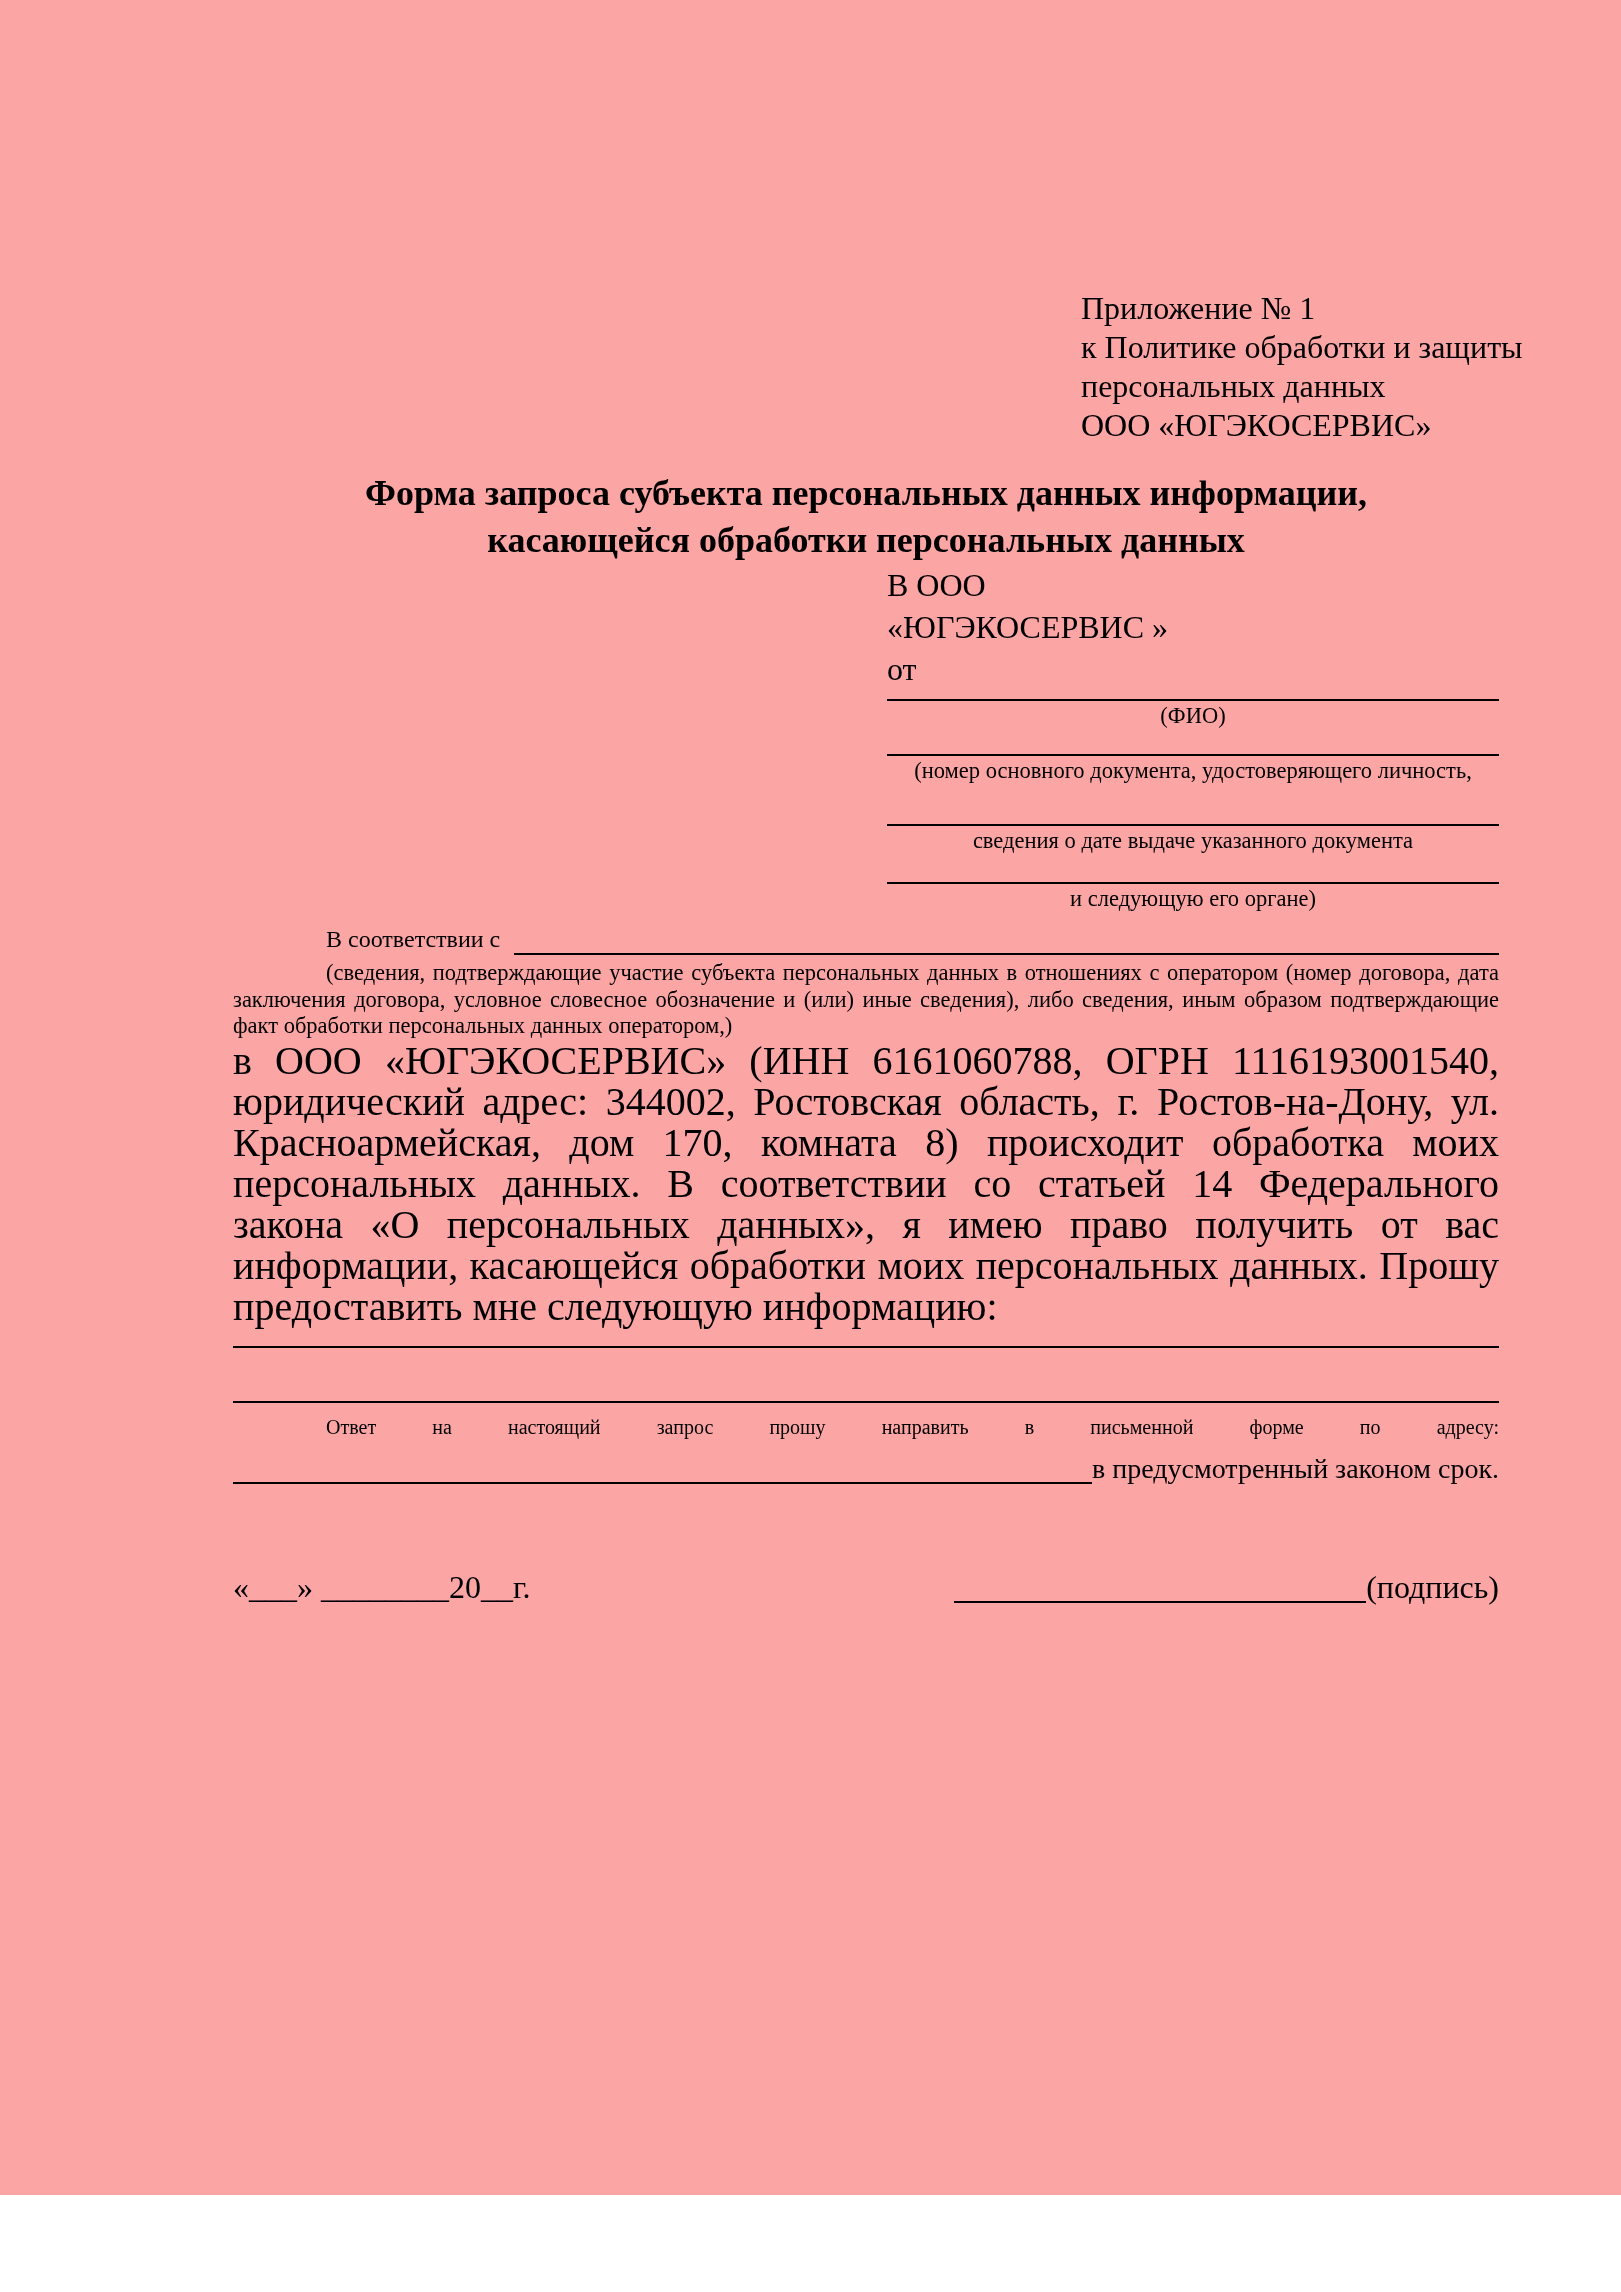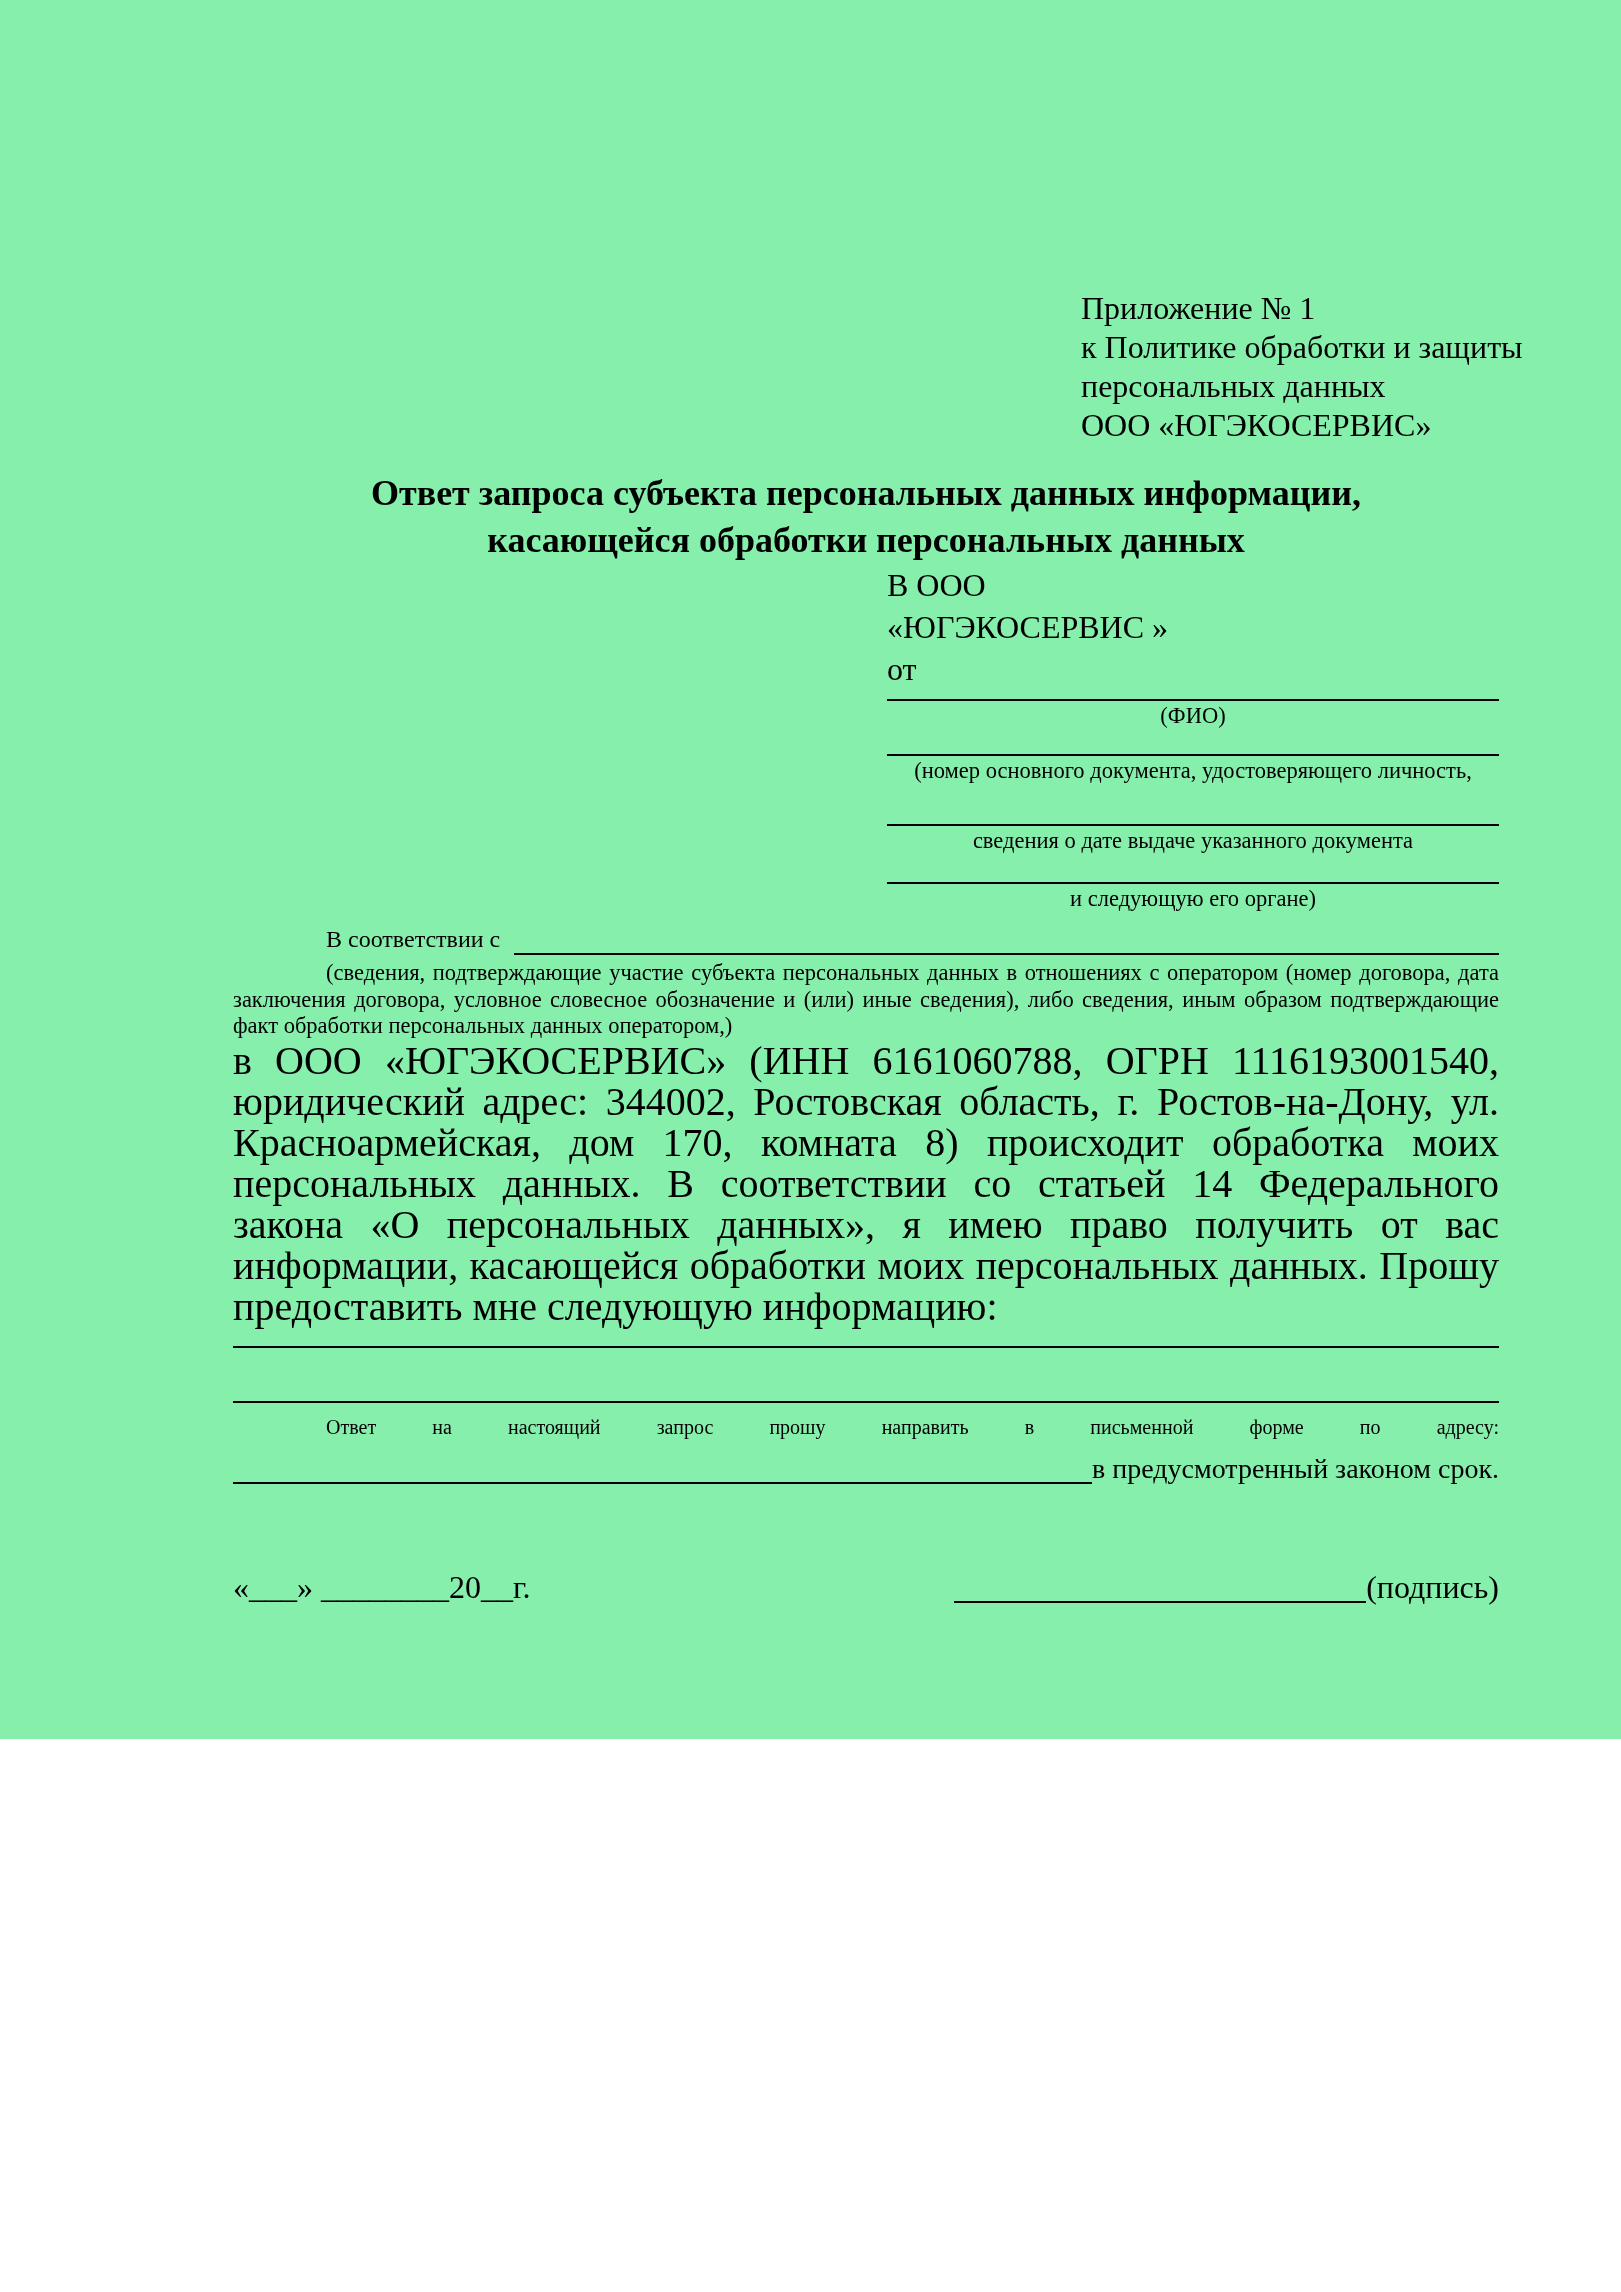--- a/index.html
+++ b/index.html
@@ -7,23 +7,23 @@
     width: 1621px;
     height: 2293px;
     background: #ffffff;
     color: #000000;
     font-family: "Liberation Serif", "DejaVu Serif", serif;
     overflow: hidden;
   }
   .page {
     box-sizing: border-box;
     width: 1621px;
-    height: 1739px;
+    height: 2195px;
     padding: 289px 122px 0 233px;
-    background: #86efac;
+    background: #fca5a5;
     font-family: Liberation Serif, serif;
   }
   
   .header-block {
     margin-left: 848px;
     font-size: 32px;
     line-height: 39px;
     white-space: nowrap;
   }
   
@@ -138,21 +138,21 @@
 <div class="page">
 
   <div class="header-block">
     <div>Приложение № 1</div>
     <div>к Политике обработки и защиты</div>
     <div>персональных данных</div>
     <div>ООО «ЮГЭКОСЕРВИС»</div>
   </div>
 
   <div class="doc-title">
-    <div>Ответ запроса субъекта персональных данных информации,</div>
+    <div>Форма запроса субъекта персональных данных информации,</div>
     <div>касающейся обработки персональных данных</div>
   </div>
 
   <div class="addr-block">
     <div>В ООО</div>
     <div>«ЮГЭКОСЕРВИС »</div>
     <div>от</div>
 
     <div class="u-line g1"></div>
     <div class="cap">(ФИО)</div>

